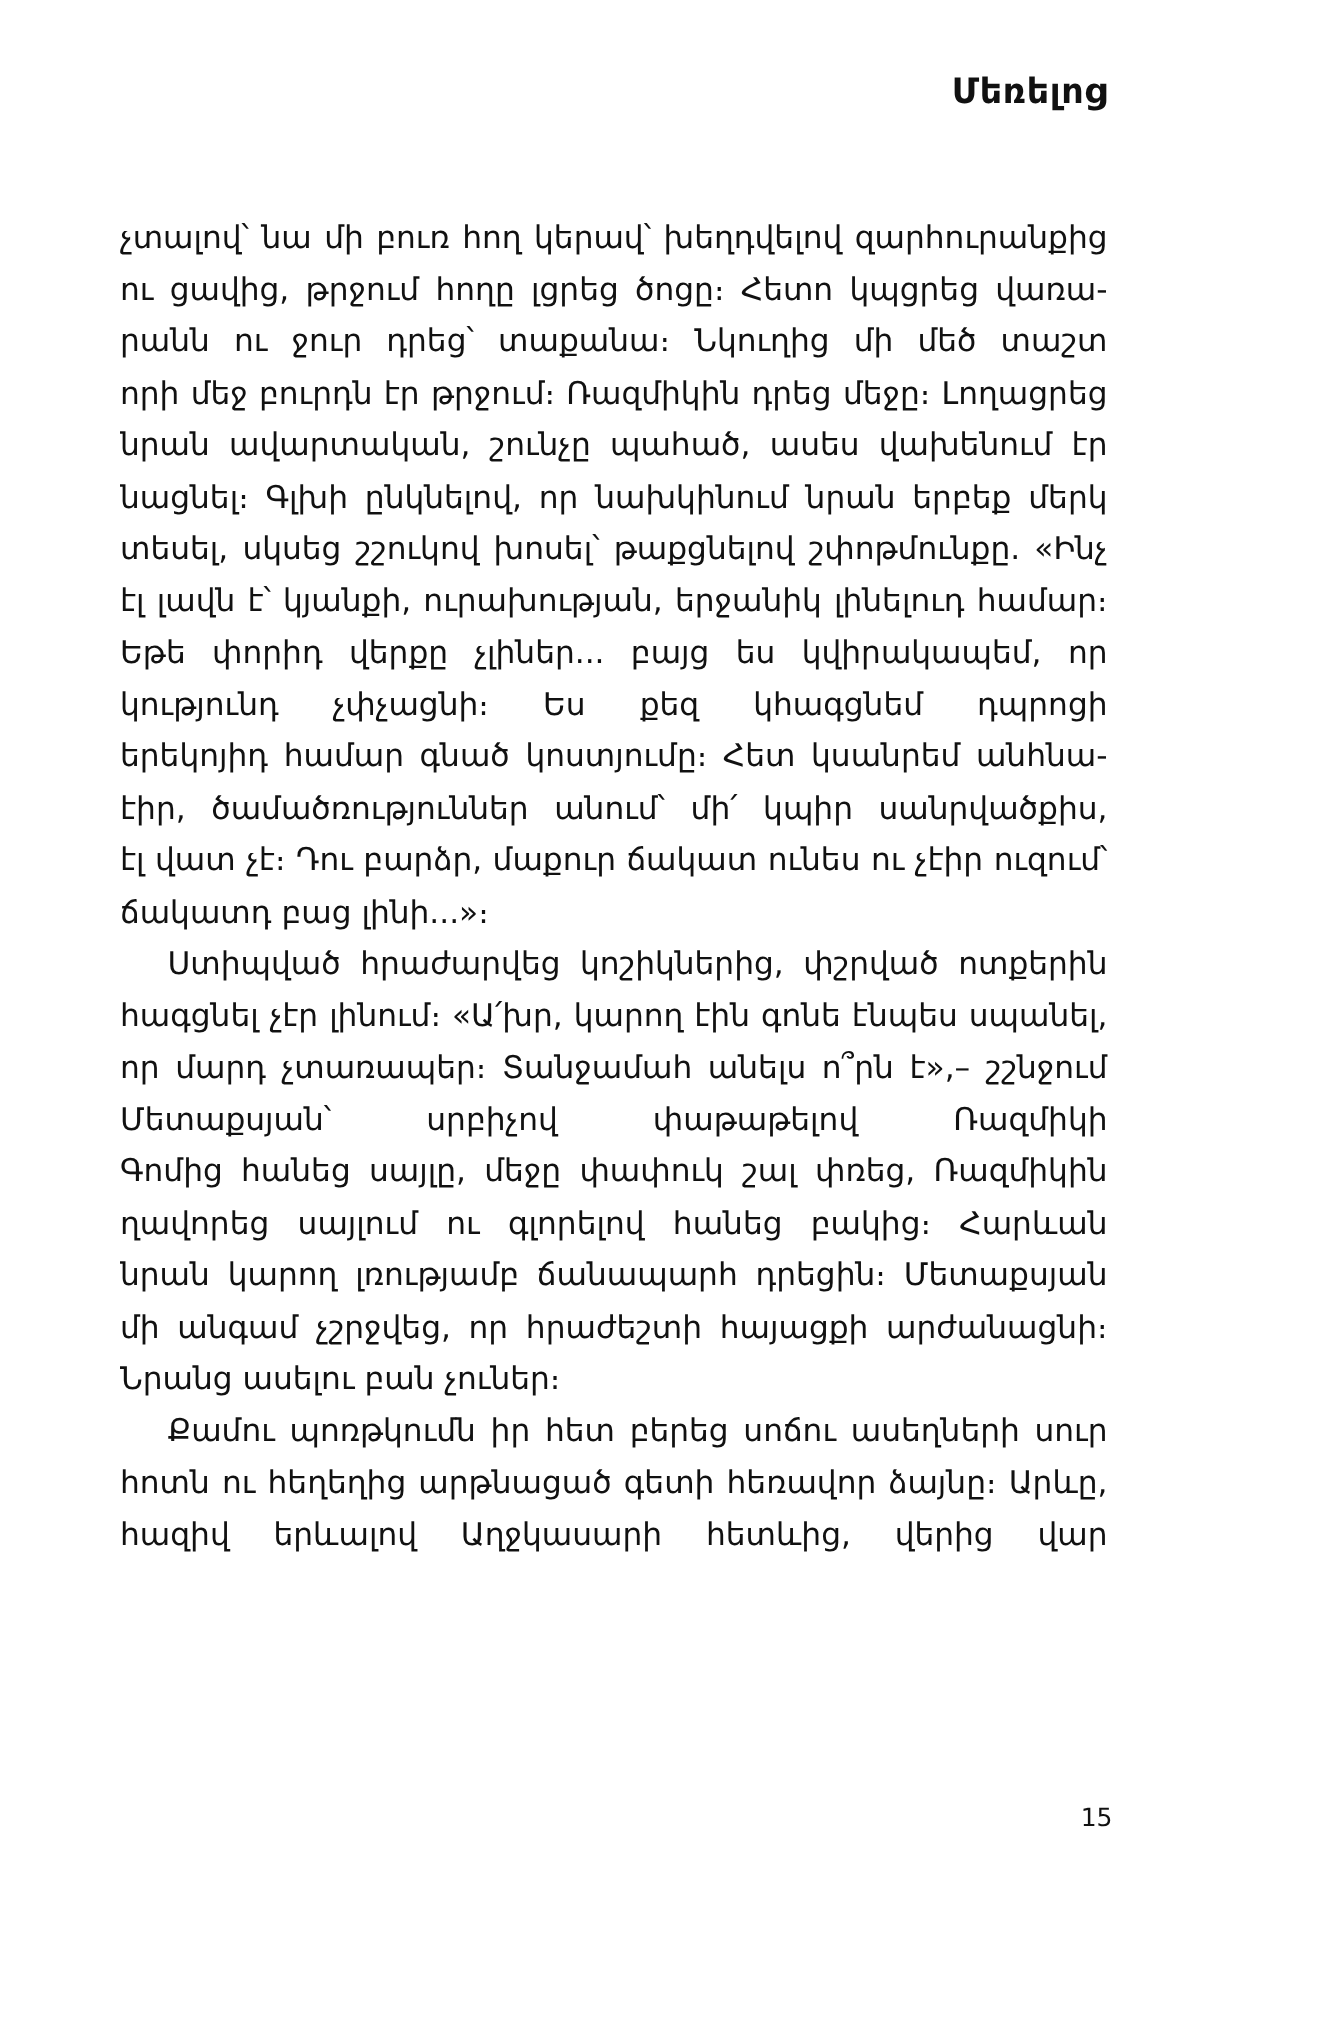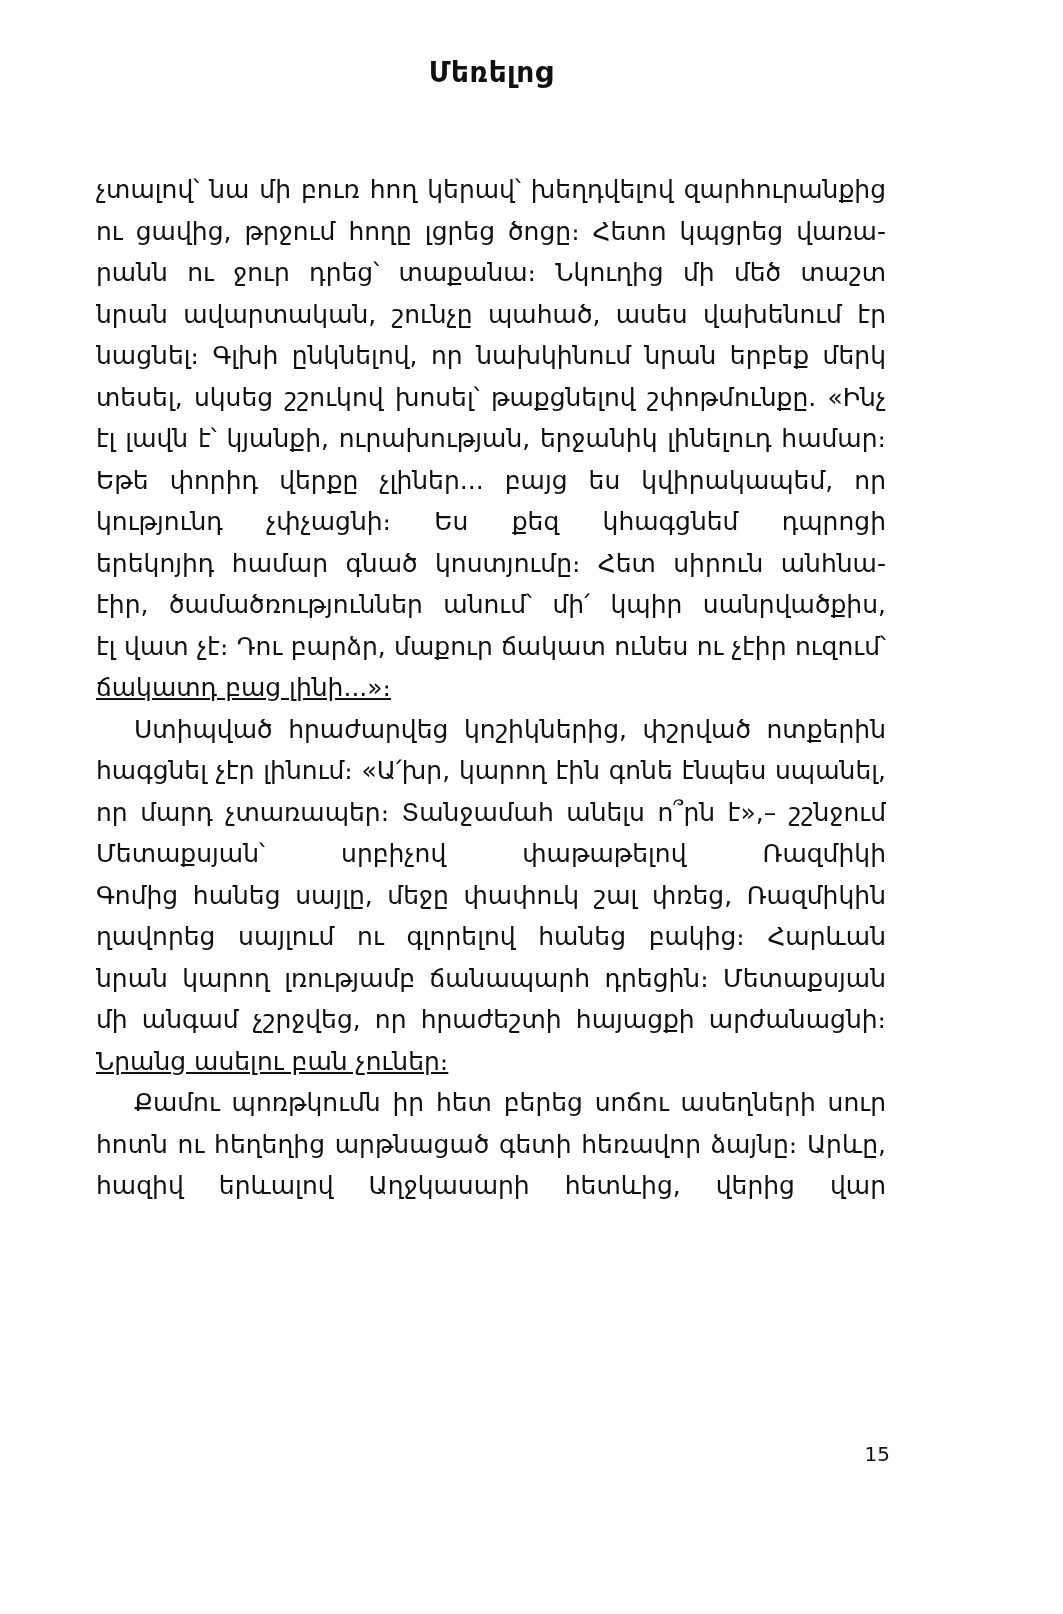--- a/index.html
+++ b/index.html
@@ -13,21 +13,21 @@
     color: var(--text-color, #111111);
     font-family: "DejaVu Sans", sans-serif;
     overflow: hidden;
   }
 
   .running-head {
     position: absolute;
     left: 96px;
     top: 56px;
     width: 790px;
-    text-align: center;
+    text-align: right;
     font-weight: bold;
     font-size: 28px;
     letter-spacing: 0.5px;
   }
 
   .textblock {
     position: absolute;
     left: 96px;
     top: 169px;
     width: 790px;
@@ -35,21 +35,21 @@
   }
 
   .line {
     height: 41.5px;
     line-height: 41.5px;
     overflow: hidden;
     text-align: justify;
     text-align-last: justify;
     white-space: normal;
   }
-  .line.no-justify { text-align-last: left; text-decoration: underline; }
+  .line.no-justify { text-align-last: left; }
   .line.indent { text-indent: 38px; }
 
   .page-number {
     position: absolute;
     left: 96px;
     top: 1442px;
     width: 794px;
     text-align: right;
     font-size: 20px;
   }
@@ -57,27 +57,28 @@
 </head>
 <body>
 
 <div class="page">
   <div class="running-head">Մեռելոց</div>
 
   <div class="textblock">
       <div class="line">չտալով՝ նա մի բուռ հող կերավ՝ խեղդվելով զարհուրանքից</div>
       <div class="line">ու ցավից, թրջում հողը լցրեց ծոցը։ Հետո կպցրեց վառա-</div>
       <div class="line">րանն ու ջուր դրեց՝ տաքանա։ Նկուղից մի մեծ տաշտ հանեց,</div>
+      <div class="line">որի մեջ բուրդն էր թրջում։ Ռազմիկին դրեց մեջը։ Լողացրեց</div>
       <div class="line">նրան ավարտական, շունչը պահած, ասես վախենում էր արթ-</div>
       <div class="line">նացնել։ Գլխի ընկնելով, որ նախկինում նրան երբեք մերկ չէր</div>
       <div class="line">տեսել, սկսեց շշուկով խոսել՝ թաքցնելով շփոթմունքը. «Ինչ</div>
       <div class="line">էլ լավն է՝ կյանքի, ուրախության, երջանիկ լինելուդ համար։</div>
       <div class="line">Եթե փորիդ վերքը չլիներ... բայց ես կվիրակապեմ, որ գեղեց-</div>
       <div class="line">կությունդ չփչացնի։ Ես քեզ կհագցնեմ դպրոցի ավարտական</div>
-      <div class="line">երեկոյիդ համար գնած կոստյումը։ Հետ սիրուն անհնա-</div>
+      <div class="line">երեկոյիդ համար գնած կոստյումը։ Հետ կսանրեմ անհնա-</div>
       <div class="line">էիր, ծամածռություններ անում՝ մի՛ կպիր սանրվածքիս, սենց</div>
       <div class="line">էլ վատ չէ։ Դու բարձր, մաքուր ճակատ ունես ու չէիր ուզում՝</div>
       <div class="line no-justify">ճակատդ բաց լինի...»։</div>
       <div class="line indent">Ստիպված հրաժարվեց կոշիկներից, փշրված ոտքերին</div>
       <div class="line">հագցնել չէր լինում։ «Ա՛խր, կարող էին գոնե էնպես սպանել,</div>
       <div class="line">որ մարդ չտառապեր։ Տանջամահ անելս ո՞րն է»,– շշնջում էր</div>
       <div class="line">Մետաքսյան՝ սրբիչով փաթաթելով Ռազմիկի ոտնաթաթերը։</div>
       <div class="line">Գոմից հանեց սայլը, մեջը փափուկ շալ փռեց, Ռազմիկին տե-</div>
       <div class="line">ղավորեց սայլում ու գլորելով հանեց բակից։ Հարևան տները</div>
       <div class="line">նրան կարող լռությամբ ճանապարհ դրեցին։ Մետաքսյան ոչ</div>

